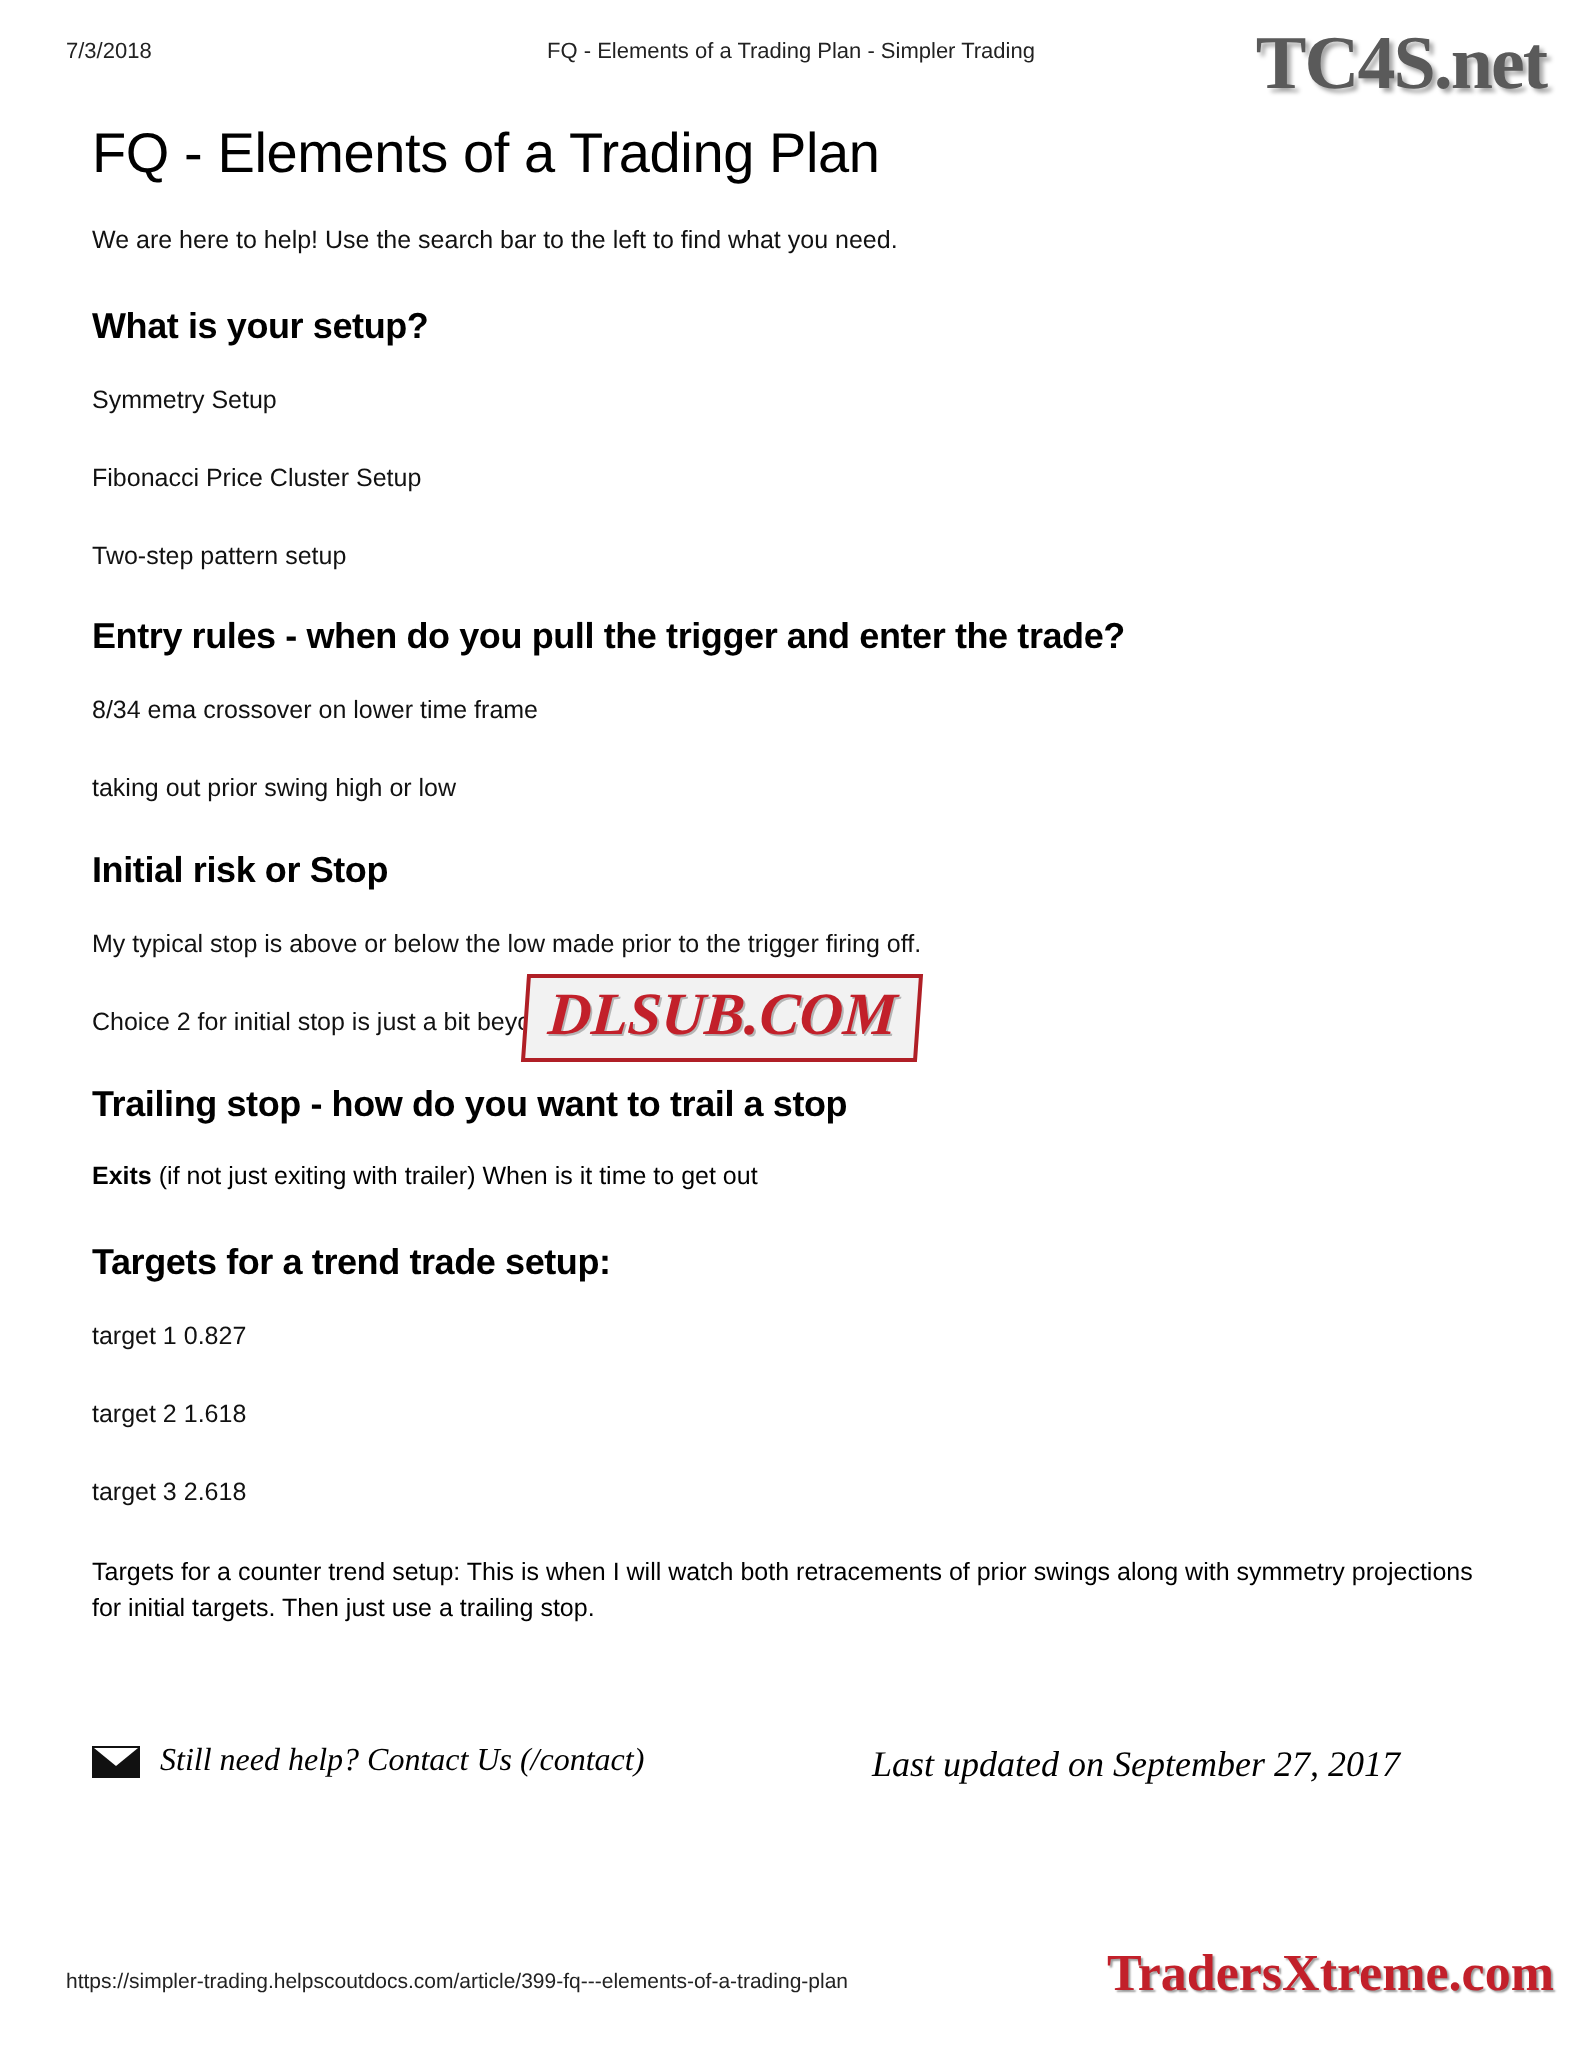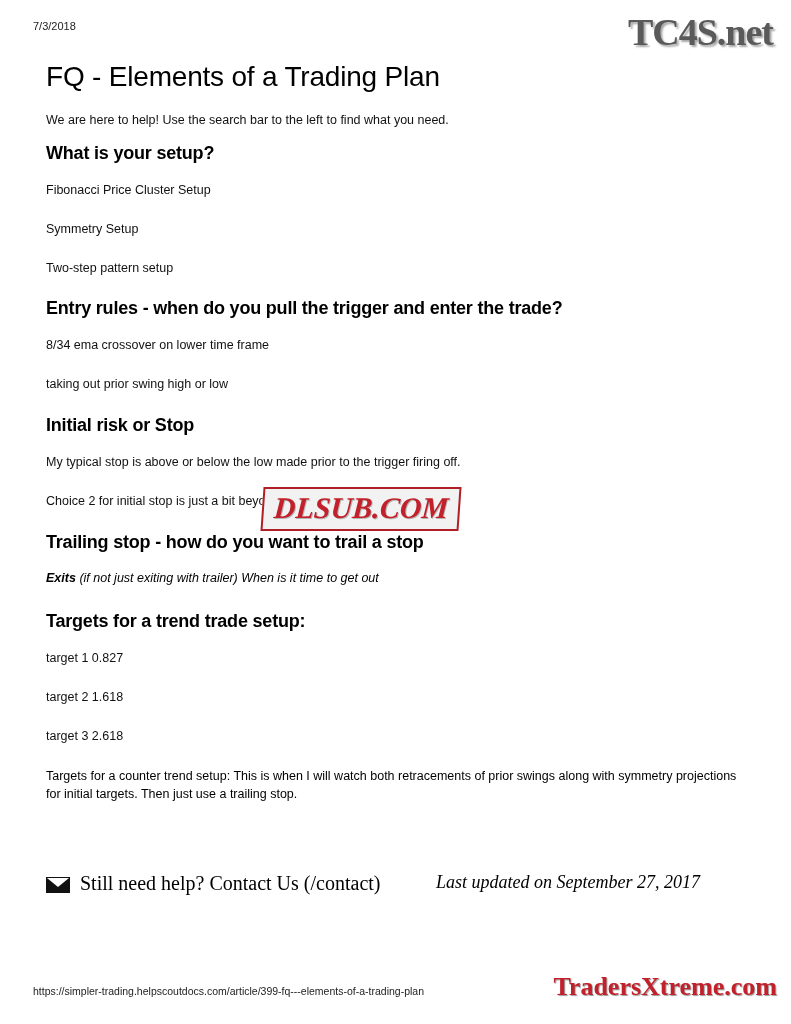--- a/index.html
+++ b/index.html
@@ -72,41 +72,40 @@
   h1.doc-title {
     font-size: 28px;
     font-weight: normal;
     margin: 0 0 20px 0;
     line-height: 1.1;
     letter-spacing: -0.2px;
   }
 
   p.intro {
     font-size: 12.5px;
-    margin: 0 0 16px 0;
+    margin: 0 0 26px 0;
     color: #111;
   }
 
   h2.section {
     font-size: 18px;
     font-weight: bold;
     margin: 0 0 18px 0;
     letter-spacing: -0.2px;
   }
 
   p.line {
     font-size: 12.5px;
     margin: 0 0 22px 0;
     color: #111;
     line-height: 1.35;
   }
   .exits-line {
     font-size: 12.5px;
     margin: 0 0 26px 0;
-    font-style: italic;
   }
   .exits-line b {
     font-weight: bold;
   }
   .para-wrap {
     font-size: 12.5px;
     line-height: 1.45;
     margin: 0;
     max-width: 695px;
   }
@@ -135,21 +134,22 @@
     left: 46px;
     top: 872px;
     width: 700px;
     height: 40px;
   }
   .contact {
     position: absolute;
     left: 0;
     top: 0;
     font-family: "Liberation Serif", serif;
-    font-size: 20px;
+    font-style: italic;
+    font-size: 16px;
   }
   .envelope {
     display: inline-block;
     width: 24px;
     height: 16px;
     background: #111;
     position: relative;
     vertical-align: middle;
     margin-right: 10px;
   }
@@ -198,31 +198,32 @@
     text-shadow: 1px 1px 1px rgba(0,0,0,0.4);
   }
 </style>
 </head>
 <body>
 
 <div class="page">
 
   <div class="page-header">
     <div class="header-date">7/3/2018</div>
+    <div class="header-title">FQ - Elements of a Trading Plan - Simpler Trading</div>
     <div class="watermark-top">TC4S.net</div>
   </div>
 
   <div class="content">
 
     <h1 class="doc-title">FQ - Elements of a Trading Plan</h1>
     <p class="intro">We are here to help! Use the search bar to the left to find what you need.</p>
 
     <h2 class="section">What is your setup?</h2>
+    <p class="line">Symmetry Setup</p>
     <p class="line">Fibonacci Price Cluster Setup</p>
-    <p class="line">Symmetry Setup</p>
     <p class="line">Two-step pattern setup</p>
 
     <h2 class="section">Entry rules  - when do you pull the trigger and enter the trade?</h2>
     <p class="line">8/34 ema crossover on lower time frame</p>
     <p class="line">taking out prior swing high or low</p>
 
     <h2 class="section">Initial risk or Stop</h2>
     <p class="line">My typical stop is above or below the low made prior to the trigger firing off.</p>
     <p class="line">Choice 2 for initial stop is just a bit beyond the 50% retracement</p>
 

